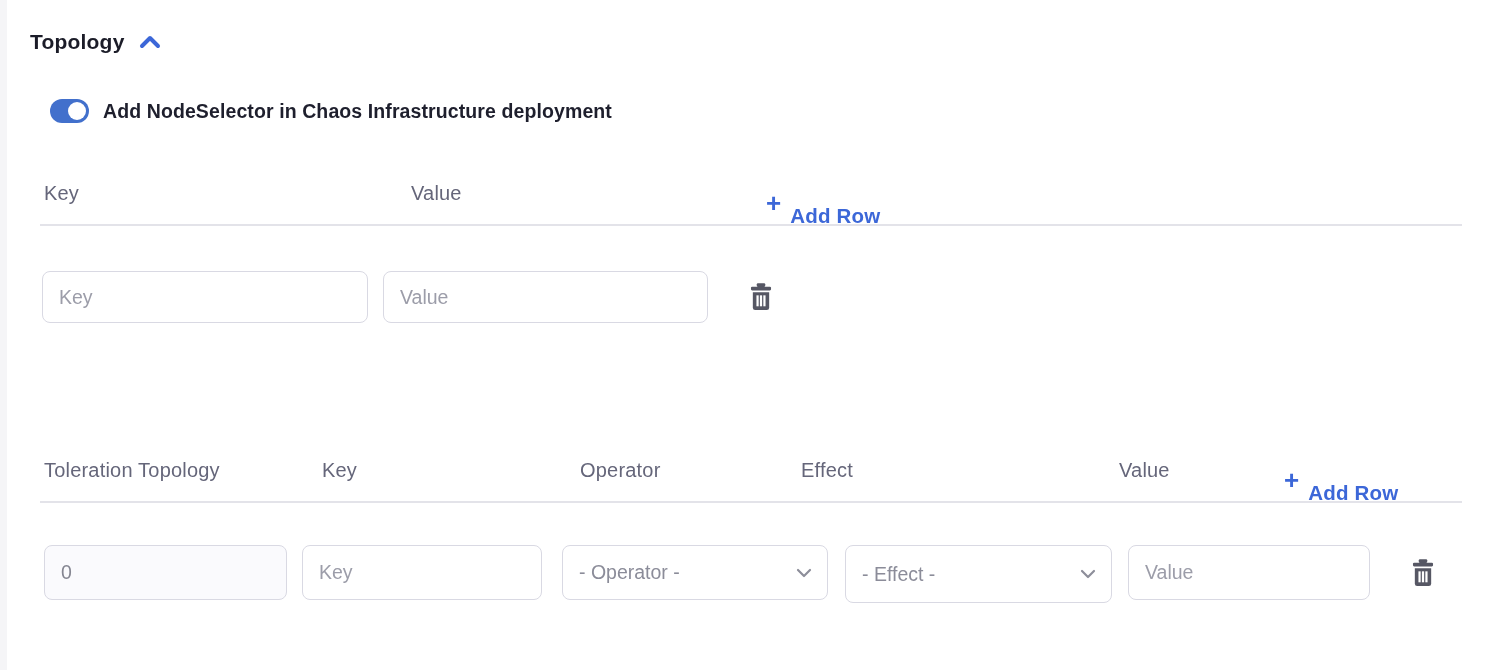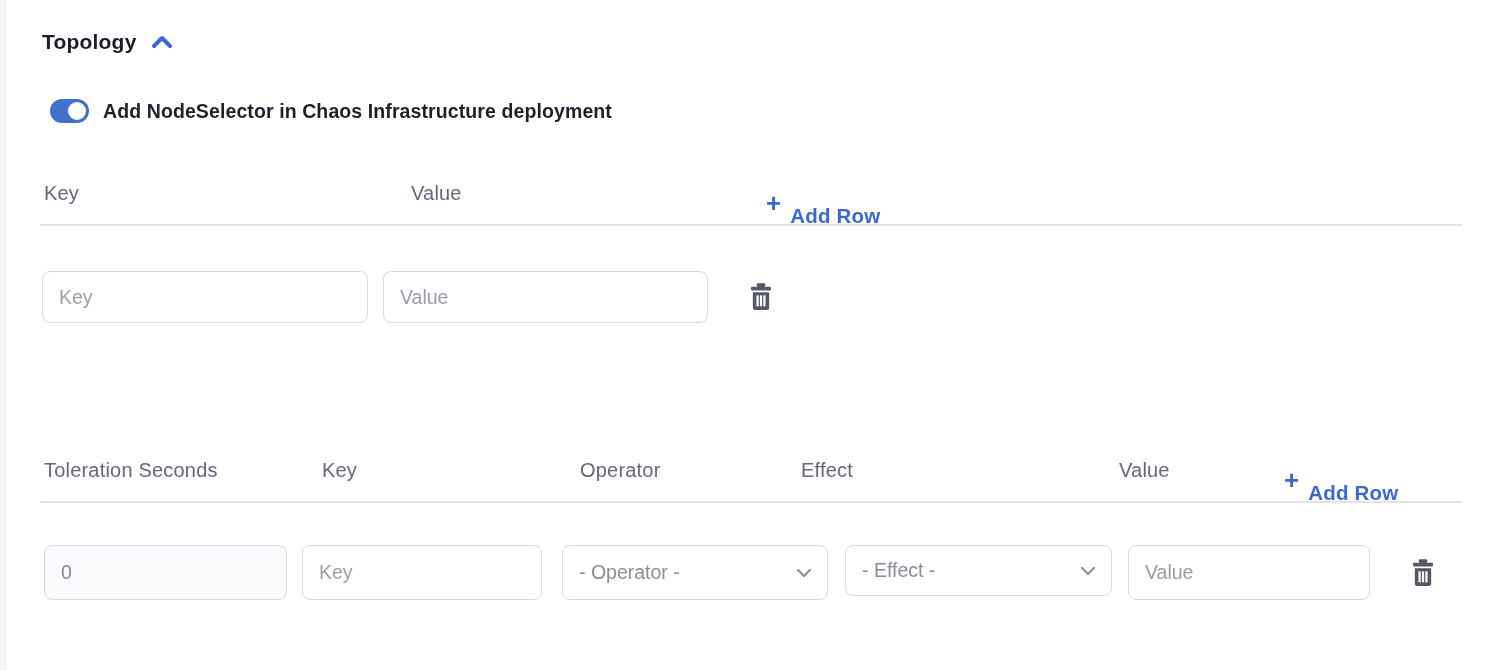--- a/index.html
+++ b/index.html
@@ -25,21 +25,20 @@
   }
 
   
   .section-header {
     position: absolute;
     left: 30px; top: 30px;
     display: flex;
     align-items: center;
     gap: 13px;
     cursor: pointer;
-    margin-left: 12px;
   }
   .section-title {
     font-size: 21px;
     font-weight: 700;
     color: #1b1c28;
     letter-spacing: 0.2px;
   }
 
   
   .toggle-row {
@@ -198,21 +197,21 @@
         <rect x="3.4" y="4.6" width="17.2" height="3.2" rx="1" fill="#565764"></rect>
         <path d="M5 9.4 h14 v13.2 a2 2 0 0 1 -2 2 h-10 a2 2 0 0 1 -2 -2 z" fill="#565764"></path>
         <rect x="8.1" y="12" width="1.9" height="9.4" fill="#ffffff"></rect>
         <rect x="11.05" y="12" width="1.9" height="9.4" fill="#ffffff"></rect>
         <rect x="14" y="12" width="1.9" height="9.4" fill="#ffffff"></rect>
       </svg>
     </span>
   </button>
 
 
-  <span class="col-header" style="left:44px; top:459px;">Toleration Seconds</span>
+  <span class="col-header" style="left:44px; top:459px;">Toleration Topology</span>
   <span class="col-header" style="left:322px; top:459px;">Key</span>
   <span class="col-header" style="left:580px; top:459px;">Operator</span>
   <span class="col-header" style="left:801px; top:459px;">Effect</span>
   <span class="col-header" style="left:1119px; top:459px;">Value</span>
   <button class="add-row-btn" style="left:1284px; top:457px;">
     <span class="plus">+</span>
     <span class="add-row-text">Add Row</span>
   </button>
   <div class="divider" style="left:40px; top:501px; width:1422px;"></div>
 
@@ -221,21 +220,21 @@
 
   <div class="select-field" style="left:562px; top:545px; width:266px; height:55px;">
     <span class="select-text">- Operator -</span>
     <span style="line-height:0;">
       <svg width="18" height="12" viewBox="0 0 18 12">
         <polyline points="3,3 9,9 15,3" fill="none" stroke="#8d8e9a" stroke-width="2.2" stroke-linecap="round" stroke-linejoin="round"></polyline>
       </svg>
     </span>
   </div>
 
-  <div class="select-field" style="left:845px; top:545px; width:267px; height:51px;">
+  <div class="select-field" style="left:845px; top:545px; width:267px; height:58px;">
     <span class="select-text">- Effect -</span>
     <span style="line-height:0;">
       <svg width="18" height="12" viewBox="0 0 18 12">
         <polyline points="3,3 9,9 15,3" fill="none" stroke="#8d8e9a" stroke-width="2.2" stroke-linecap="round" stroke-linejoin="round"></polyline>
       </svg>
     </span>
   </div>
 
   <input class="field" style="left: 1128px; top: 545px; width: 242px; height: 55px;" placeholder="Value">
 

